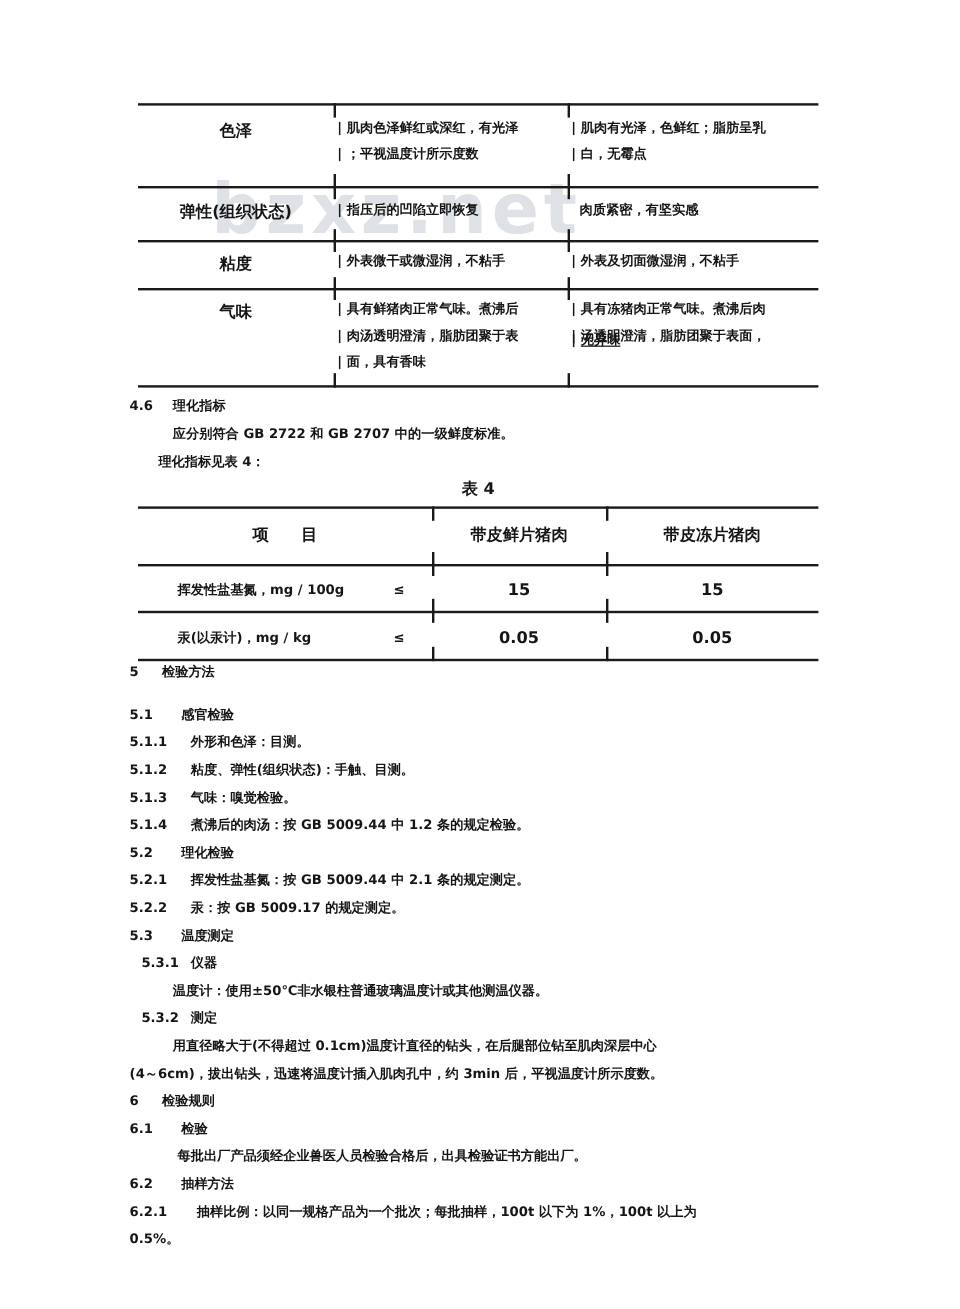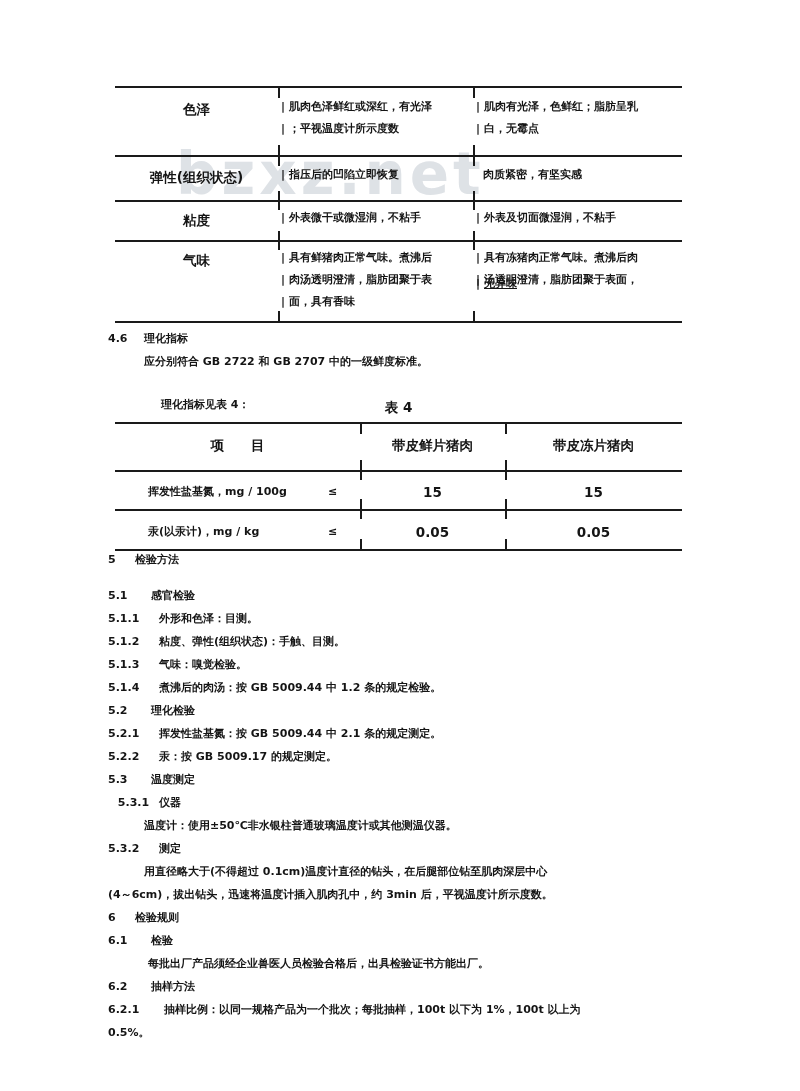--- a/index.html
+++ b/index.html
@@ -132,21 +132,21 @@
       <div class="para" style="left:281px; top:294px;"><span class="bar">|</span><span>面，具有香味</span></div>
       <div class="para" style="left:476px; top:250px;"><span class="bar">|</span><span>具有冻猪肉正常气味。煮沸后肉</span></div>
       <div class="para" style="left:476px; top:272px;"><span class="bar">|</span><span>汤透明澄清，脂肪团聚于表面，</span></div>
       <div class="para" style="left:476px; top:276px;text-decoration:underline;"><span class="bar">|</span><span>无异味</span></div>
     </div>
 
     <div class="para" style="left:108px; top:331px;">
       <span class="clause-num" style="width:36px;">4.6</span><span>理化指标</span>
     </div>
     <div class="para" style="left:144px; top:354px;">应分别符合 GB 2722 和 GB 2707 中的一级鲜度标准。</div>
-    <div class="para" style="left:161px; top:377px;margin-top:20px;">理化指标见表 4：</div>
+    <div class="para" style="left:132px; top:377px;">理化指标见表 4：</div>
 
     <div class="center" style="left:115px; top:399px; width:567px;">表 4</div>
 
     <div>
       <div class="rule" style="left:115px; top:422px; width:567px;"></div>
       <div class="rule" style="left:115px; top:470px; width:567px;"></div>
       <div class="rule" style="left:115px; top:509px; width:567px;"></div>
       <div class="rule" style="left:115px; top:549px; width:567px;"></div>
 
       <div class="vtick" style="left:360px; top:422px; height:12px;"></div>
@@ -202,21 +202,21 @@
       <span class="clause-num" style="width:51px;">5.2.2</span><span>汞：按 GB 5009.17 的规定测定。</span>
     </div>
     <div class="para" style="left:108px; top:772px;">
       <span class="clause-num" style="width:43px;">5.3</span><span>温度测定</span>
     </div>
     <div class="para" style="left:108px; top:795px;">
       <span class="clause-num" style="width:51px;text-align:center;">5.3.1</span><span>仪器</span>
     </div>
     <div class="para" style="left:144px; top:818px;">温度计：使用±50℃非水银柱普通玻璃温度计或其他测温仪器。</div>
 
-    <div class="para" style="left:108px; top:841px;">
+    <div class="para" style="left:108px; top:841px;text-align:center;">
       <span class="clause-num" style="width:51px;">5.3.2</span><span>测定</span>
     </div>
     <div class="para" style="left:144px; top:864px;">用直径略大于(不得超过 0.1cm)温度计直径的钻头，在后腿部位钻至肌肉深层中心</div>
     <div class="para" style="left:108px; top:887px;">(4～6cm)，拔出钻头，迅速将温度计插入肌肉孔中，约 3min 后，平视温度计所示度数。</div>
 
     <div class="para" style="left:108px; top:910px;">
       <span class="clause-num" style="width:27px;">6</span><span>检验规则</span>
     </div>
     <div class="para" style="left:108px; top:933px;">
       <span class="clause-num" style="width:43px;">6.1</span><span>检验</span>

